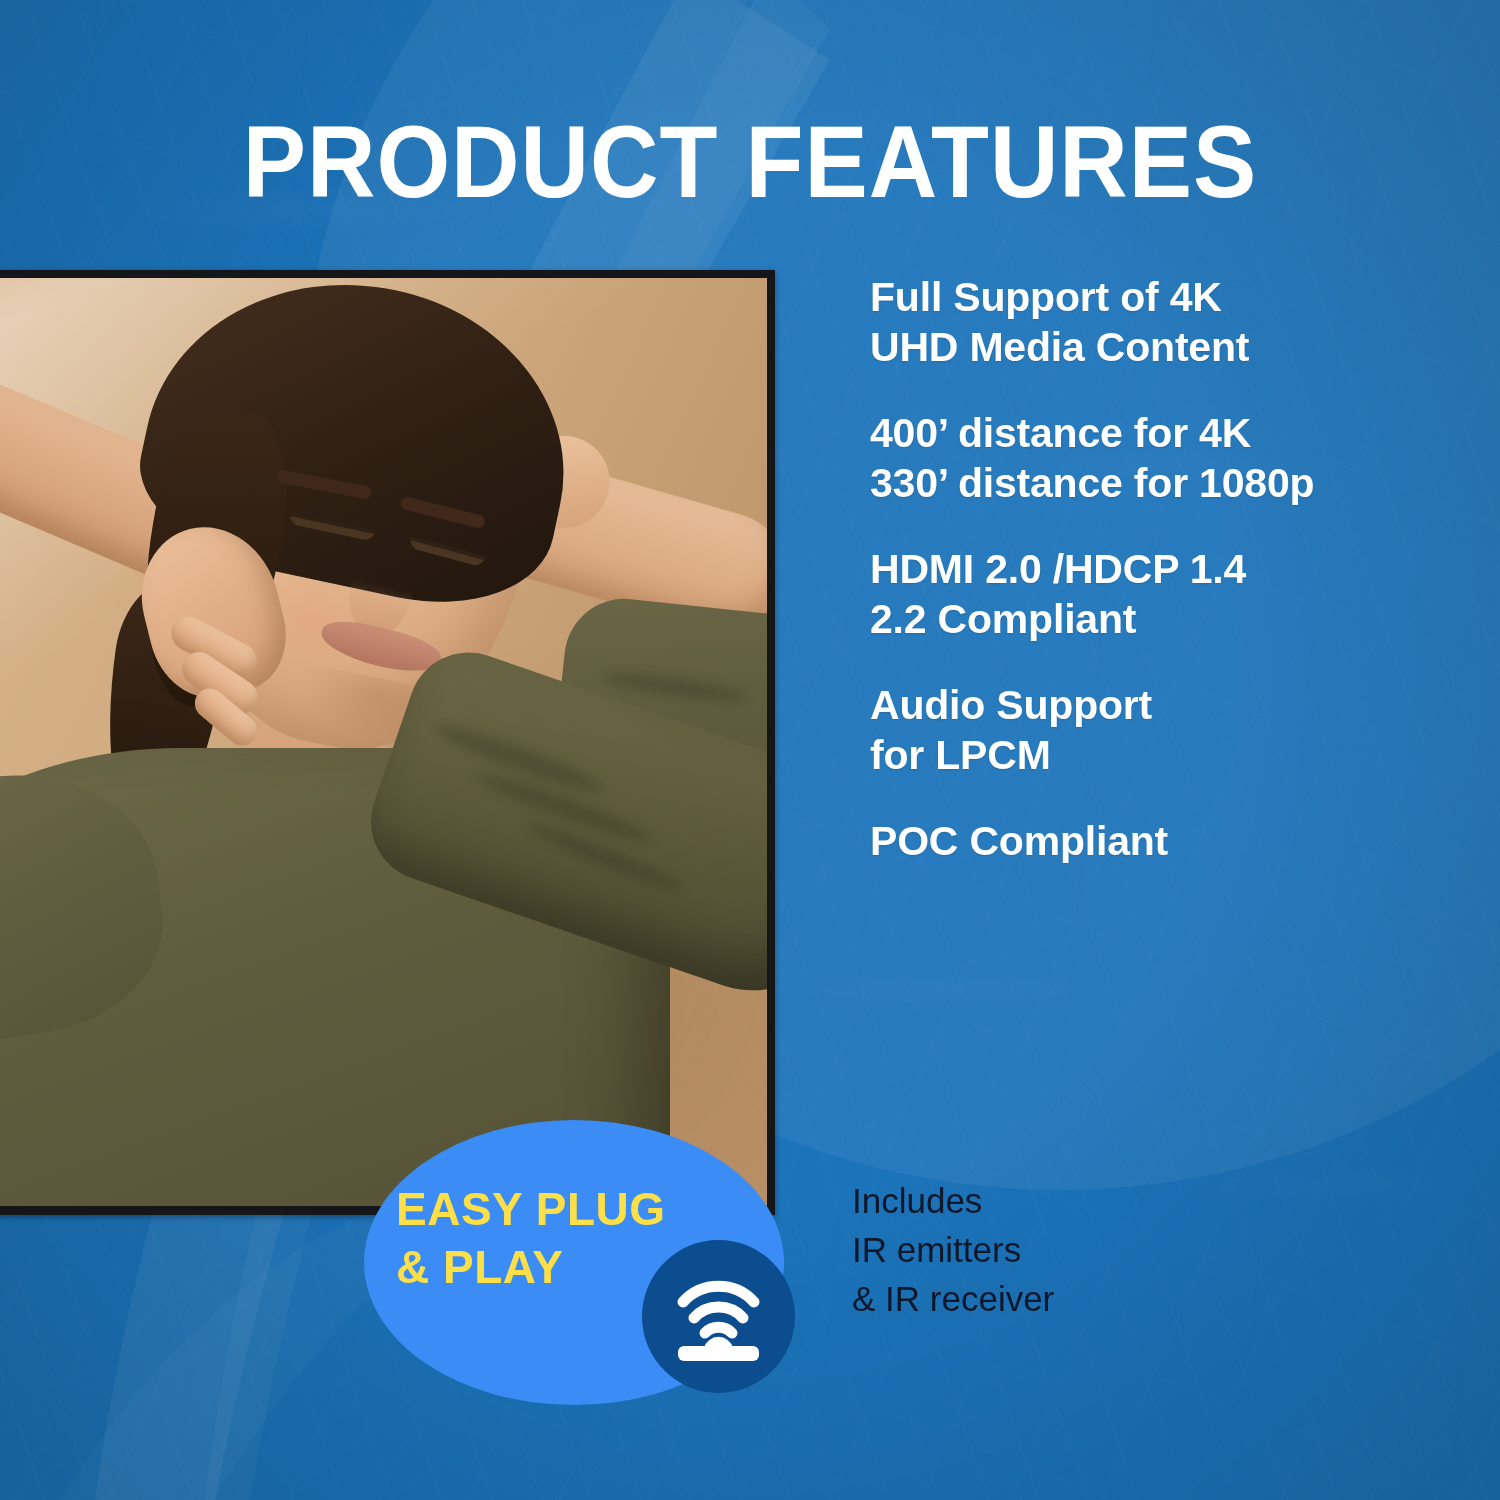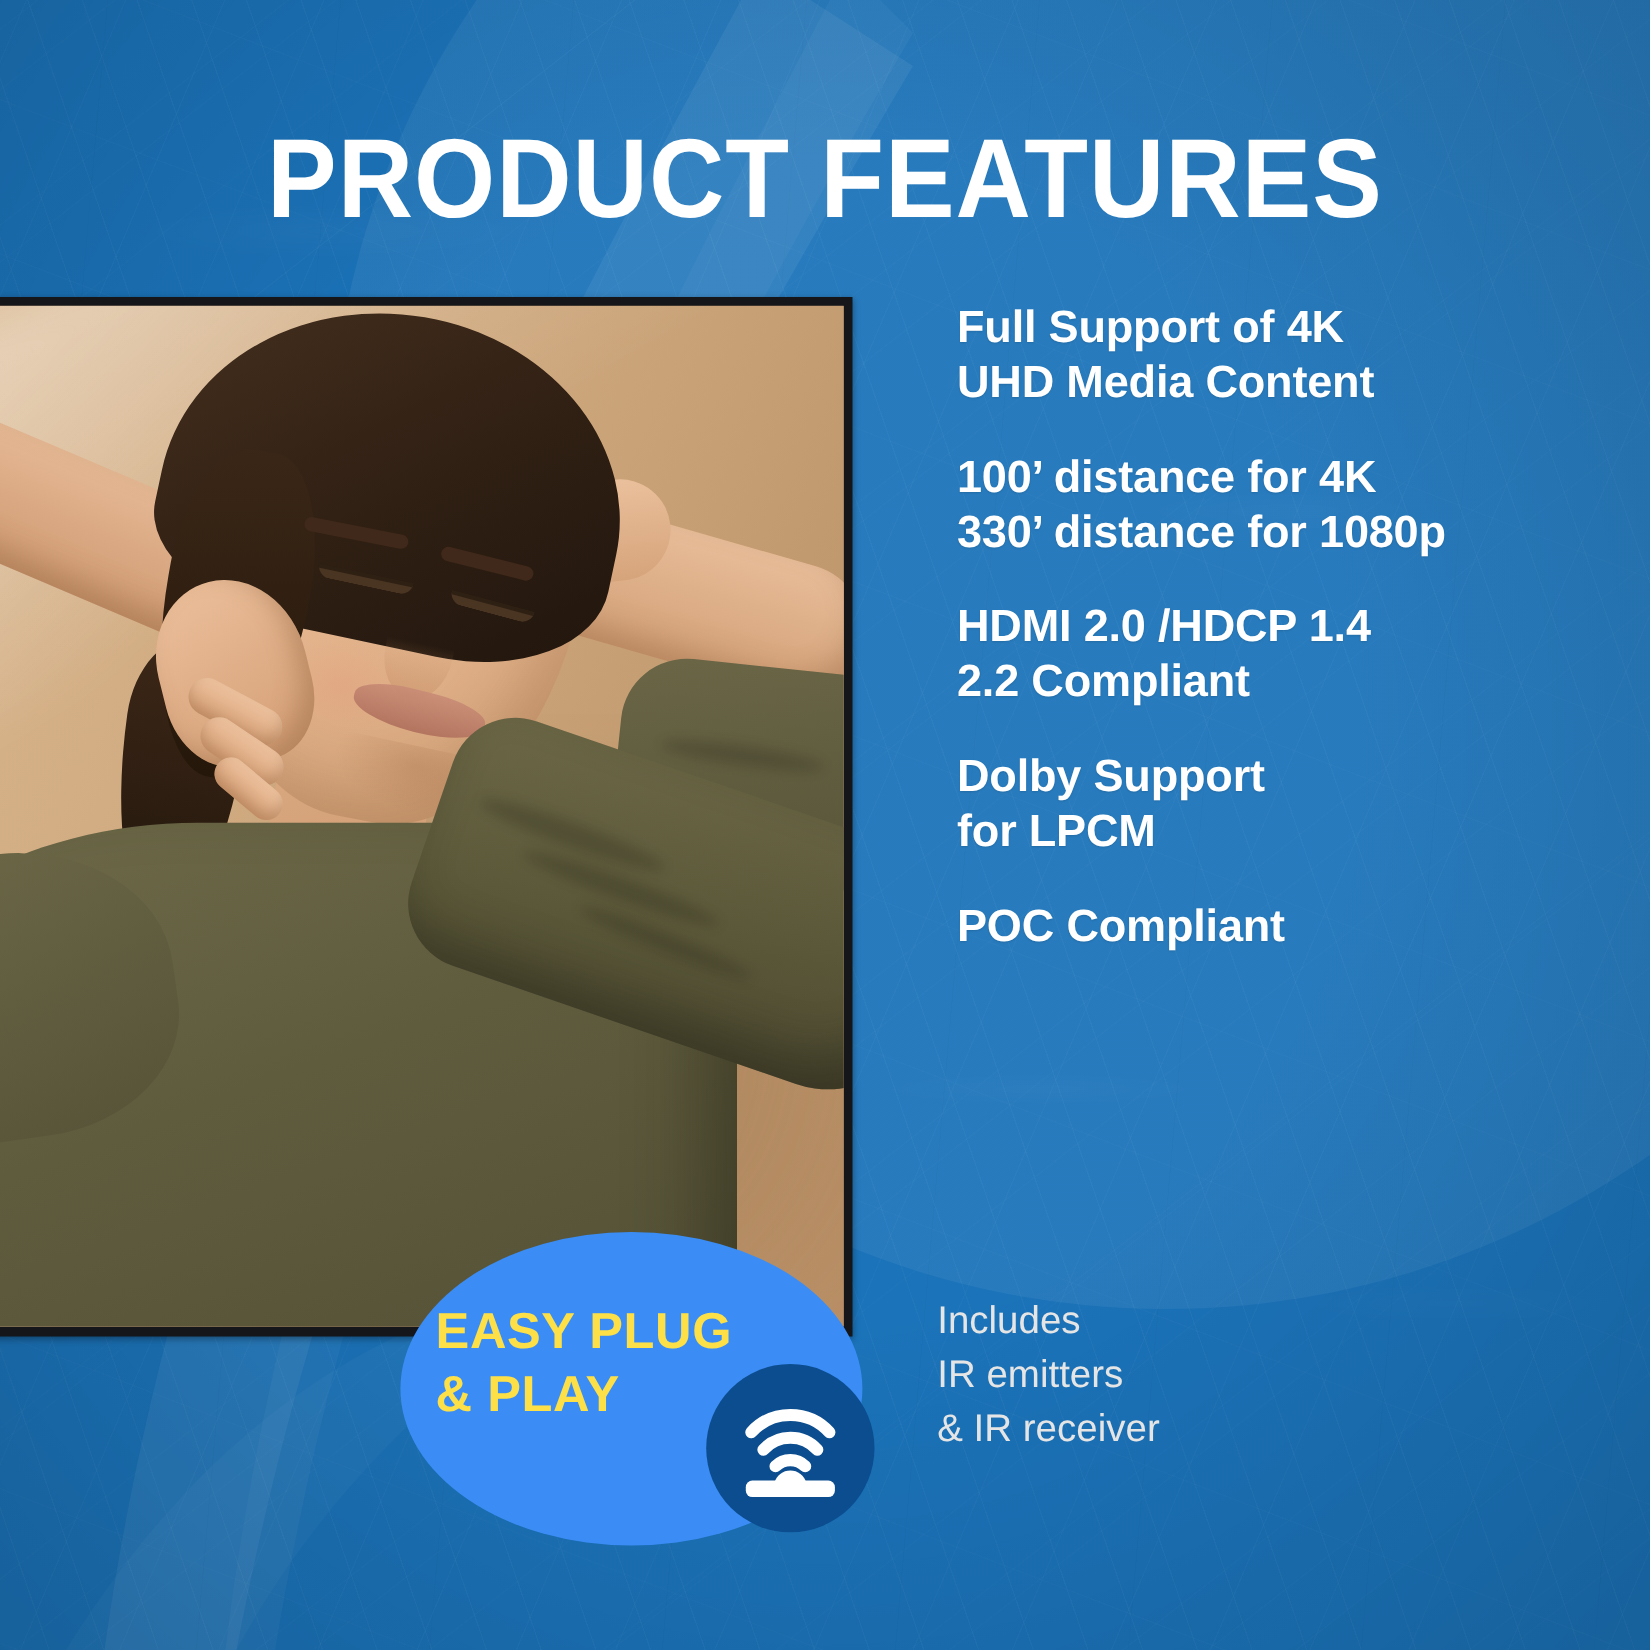--- a/index.html
+++ b/index.html
@@ -358,21 +358,21 @@
     font-size:41px;
     line-height:50px;
     margin-bottom:36px;
     letter-spacing:-0.2px;
     white-space:pre-line;
     text-shadow:0 1px 2px rgba(0,0,0,.12);
   }
   #includes {
     position:absolute;
     left:852px; top:1176px;
-    color:#e5e5e5;
+    color:#0f172a;
     font-family:"Liberation Sans", sans-serif;
     font-weight:normal;
     font-size:35px;
     line-height:49px;
     white-space:pre-line;
     z-index:6;
   }
 
   
   #badge {
@@ -478,25 +478,25 @@
 
     </div>
 
     <span class="hidden-visual">Woman in olive crop top with arms raised behind her head against a beige wall</span>
   </div>
 </div>
 
 <div id="features">
   <div class="feature">Full Support of 4K
 UHD Media Content</div>
-  <div class="feature">100’ distance for 4K
+  <div class="feature">400’ distance for 4K
 330’ distance for 1080p</div>
   <div class="feature">HDMI 2.0 /HDCP 1.4
 2.2 Compliant</div>
-  <div class="feature">Dolby Support
+  <div class="feature">Audio Support
 for LPCM</div>
   <div class="feature">POC Compliant</div>
 </div>
 
 <div id="includes">Includes
 IR emitters
 &amp; IR receiver</div>
 
 <div id="badge">
   <div id="badge-ellipse"></div>

